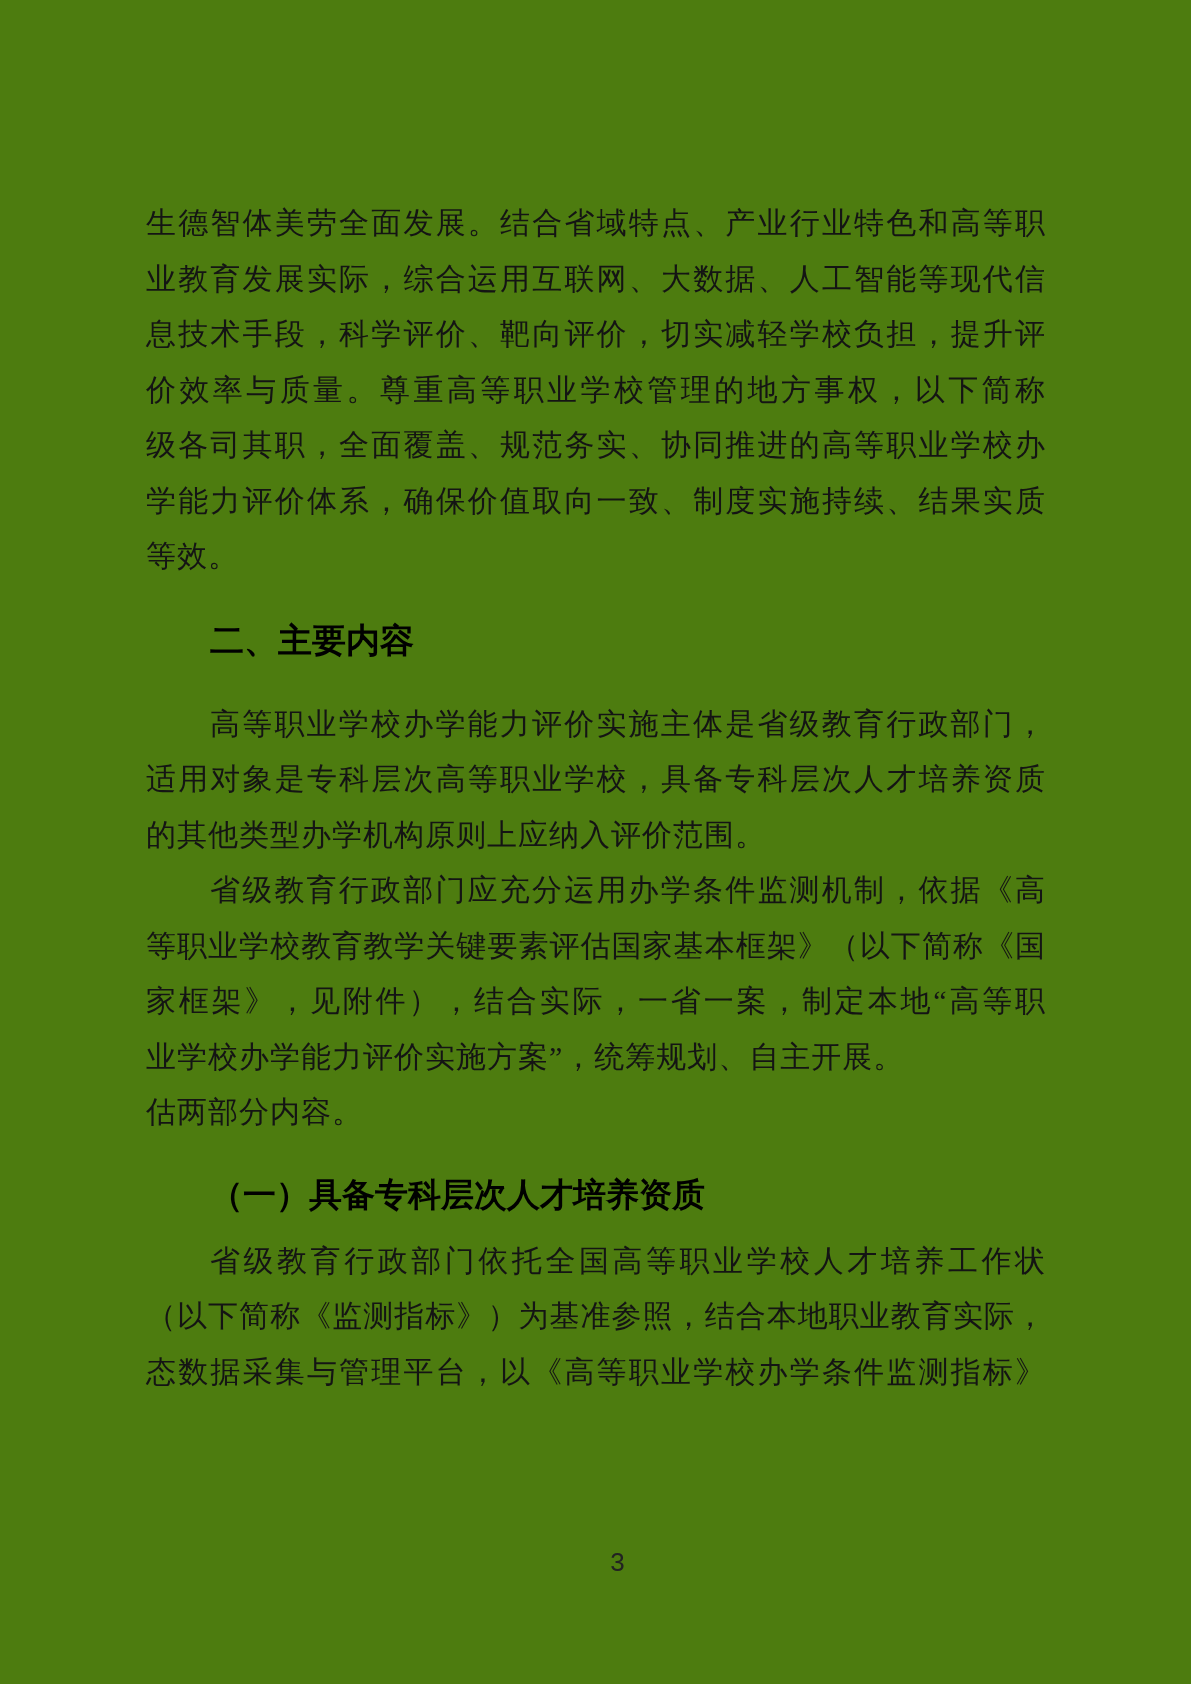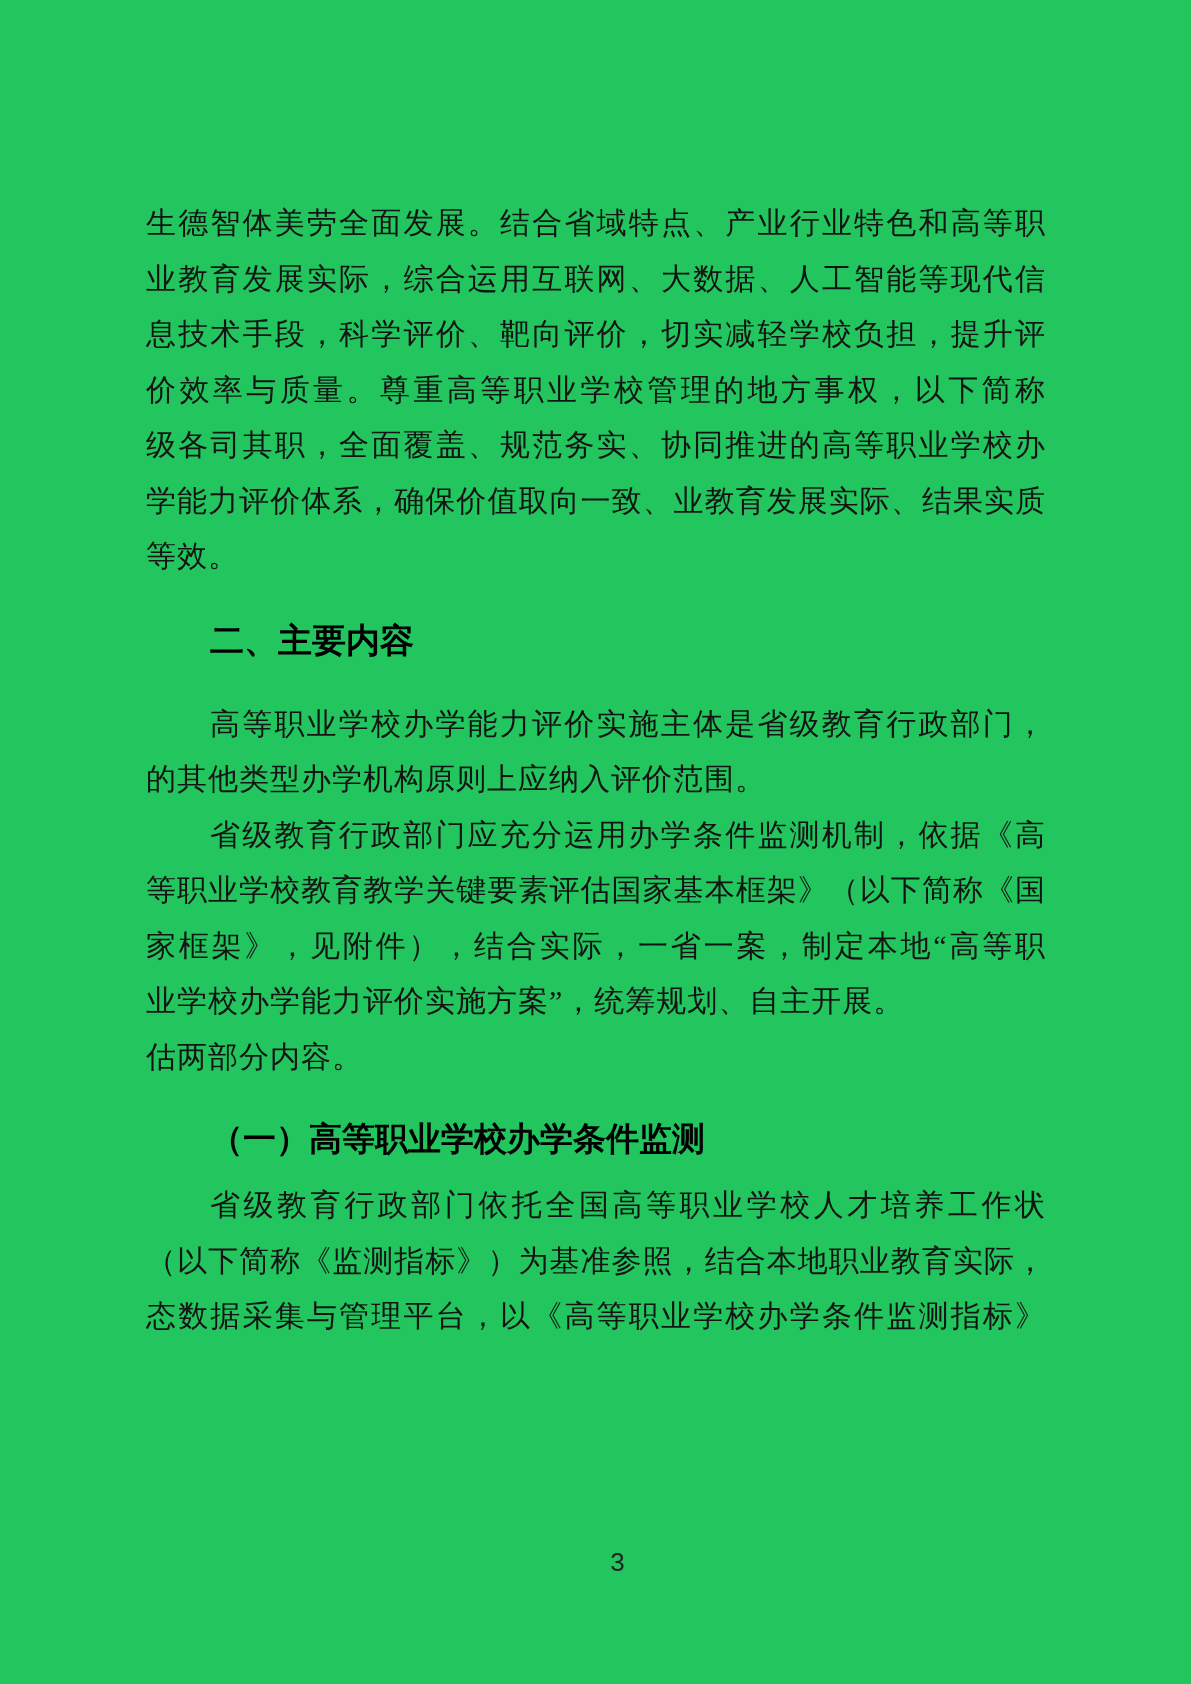--- a/index.html
+++ b/index.html
@@ -4,21 +4,21 @@
 <style>
   html, body {
     margin: 0;
     padding: 0;
     background: #ffffff;
   }
   .page {
     position: relative;
     width: 1191px;
     height: 1684px;
-    background: #22c55e;
+    background: #4d7c0f;
     overflow: hidden;
     font-family: "Liberation Serif", "DejaVu Serif", serif;
     color: #111111;
   }
   .content {
     position: absolute;
     left: 146px;
     top: 195px;
     width: 900px;
   }
@@ -72,31 +72,32 @@
 </head>
 <body>
 
 <main class="page">
   <div class="content" id="content">
       <div class="body-line stretch">生德智体美劳全面发展。结合省域特点、产业行业特色和高等职</div>
       <div class="body-line stretch">业教育发展实际，综合运用互联网、大数据、人工智能等现代信</div>
       <div class="body-line stretch">息技术手段，科学评价、靶向评价，切实减轻学校负担，提升评</div>
       <div class="body-line stretch">价效率与质量。尊重高等职业学校管理的地方事权，以下简称</div>
       <div class="body-line stretch">级各司其职，全面覆盖、规范务实、协同推进的高等职业学校办</div>
-      <div class="body-line stretch">学能力评价体系，确保价值取向一致、业教育发展实际、结果实质</div>
+      <div class="body-line stretch">学能力评价体系，确保价值取向一致、制度实施持续、结果实质</div>
       <div class="body-line end">等效。</div>
       <div class="heading1">二、主要内容</div>
       <div class="body-line indent stretch">高等职业学校办学能力评价实施主体是省级教育行政部门，</div>
+      <div class="body-line stretch">适用对象是专科层次高等职业学校，具备专科层次人才培养资质</div>
       <div class="body-line end">的其他类型办学机构原则上应纳入评价范围。</div>
       <div class="body-line indent stretch">省级教育行政部门应充分运用办学条件监测机制，依据《高</div>
       <div class="body-line stretch">等职业学校教育教学关键要素评估国家基本框架》（以下简称《国</div>
       <div class="body-line stretch">家框架》，见附件），结合实际，一省一案，制定本地“高等职</div>
       <div class="body-line end">业学校办学能力评价实施方案”，统筹规划、自主开展。</div>
       <div class="body-line end">估两部分内容。</div>
-      <div class="heading2">（一）高等职业学校办学条件监测</div>
+      <div class="heading2">（一）具备专科层次人才培养资质</div>
       <div class="body-line indent stretch">省级教育行政部门依托全国高等职业学校人才培养工作状</div>
       <div class="body-line stretch">（以下简称《监测指标》）为基准参照，结合本地职业教育实际，</div>
       <div class="body-line stretch">态数据采集与管理平台，以《高等职业学校办学条件监测指标》</div>
     </div>
   <div class="footer">
     <span class="page-number">3</span>
   </div>
 </main>
 
 </body></html>

